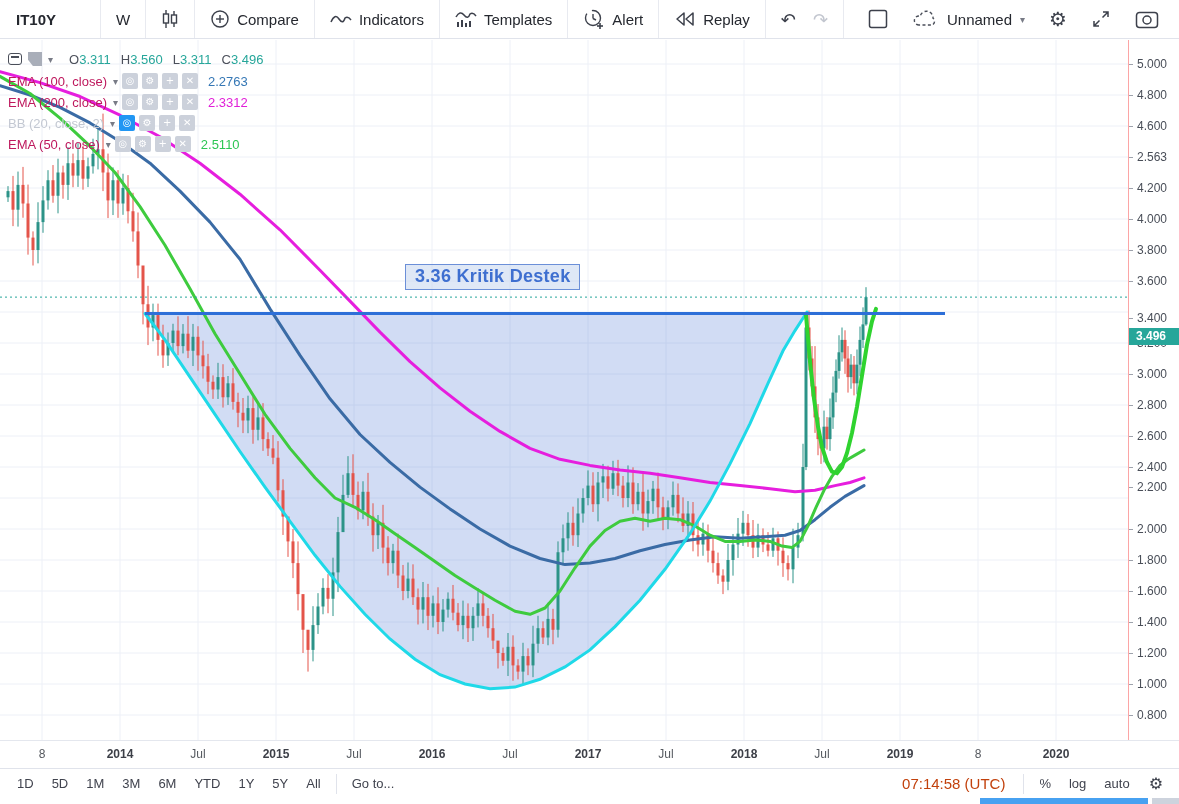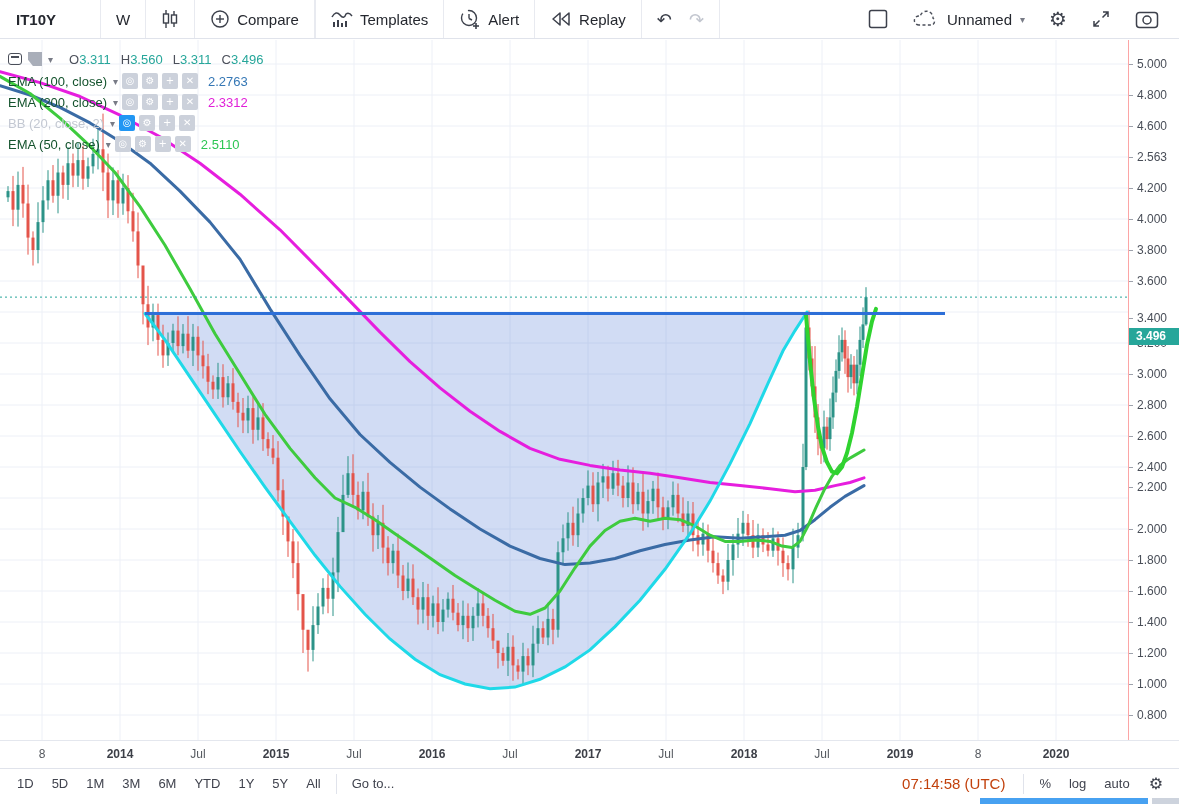--- a/index.html
+++ b/index.html
@@ -32,21 +32,21 @@
   .lg-title-row { display:flex; align-items:center; gap:6px; height:22px; }
   .lg-collapse { width:14px; height:12px; border:1.5px solid #4a4e59; border-radius:3px; position:relative; }
   .lg-collapse:before { content:""; position:absolute; left:2px; right:2px; top:2px; height:1.5px; background:#4a4e59; }
   .lg-logo { width:14px; height:14px; background:#a9aeb9;
     clip-path:polygon(0 0,100% 0,100% 100%,35% 100%,0 55%); }
   .lg-title { font-size:15px; font-weight:700; color:#2a2e38; letter-spacing:.2px; }
   .lg-ohlc { display:flex; gap:10px; margin-left:10px; font-size:13px; }
   .lg-ohlc b { color:#4c505b; font-weight:400; }
   .lg-ohlc span { color:#26a69a; }
   .lg-row { display:flex; align-items:center; gap:4px; height:20px; margin-top:1px; }
-  .lg-name { font-size:13px; color:#14532d; margin-right:2px; }
+  .lg-name { font-size:13px; color:#be185d; margin-right:2px; }
   .lg-row.dis .lg-name { color:#c3c8d2; }
   .lg-btn { width:16px; height:16px; border-radius:2px; background:#ccd1db; color:#fff;
     font-size:10px; line-height:16px; text-align:center; font-family:"DejaVu Sans",sans-serif;
     cursor:pointer; }
   .lg-btn.active { background:#2196f3; }
   .lg-val { font-size:13px; margin-left:6px; }
 
   
   .annotation { position:absolute; left:405px; top:224px; z-index:6;
     background:rgba(197,214,239,.55); border:1px solid #6b8fd8; padding:1px 9px 2px;
@@ -109,20 +109,28 @@
       <span class="tb-icon">
         <svg class="ic" width="20" height="20" viewBox="0 0 20 20">
           <circle cx="10" cy="10" r="8" fill="none" stroke="#3c404b" stroke-width="1.4"></circle>
           <line x1="10" y1="6" x2="10" y2="14" stroke="#3c404b" stroke-width="1.4"></line>
           <line x1="6" y1="10" x2="14" y2="10" stroke="#3c404b" stroke-width="1.4"></line>
         </svg>
       </span>
       <span>Compare</span>
     </button>
     <div class="tb-sep"></div>
+    <button class="tb-item">
+      <span class="tb-icon">
+        <svg class="ic" width="22" height="16" viewBox="0 0 22 16">
+          <path d="M1 11 Q5 2 9 8 T15 7 Q18 5 21 9" fill="none" stroke="#3c404b" stroke-width="1.5"></path>
+        </svg>
+      </span>
+      <span>Indicators</span>
+    </button>
     <div class="tb-sep"></div>
     <button class="tb-item">
       <span class="tb-icon">
         <svg class="ic" width="22" height="18" viewBox="0 0 22 18">
           <path d="M1 7 Q5 0 9 5 T15 4 Q18 2 21 6" fill="none" stroke="#3c404b" stroke-width="1.5"></path>
           <rect x="2" y="12" width="2" height="5" fill="#3c404b"></rect>
           <rect x="6" y="10" width="2" height="7" fill="#3c404b"></rect>
           <rect x="10" y="13" width="2" height="4" fill="#3c404b"></rect>
           <rect x="14" y="11" width="2" height="6" fill="#3c404b"></rect>
         </svg>
@@ -645,20 +653,21 @@
             <span class="caret">▾</span>
             <span class="lg-btn">◎</span>
             <span class="lg-btn">⚙</span>
             <span class="lg-btn">+</span>
             <span class="lg-btn">✕</span>
             <span class="lg-val" style="color: rgb(45, 198, 83);">2.5110</span>
           </div>
         </div>
     </div>
 
+    <div class="annotation">3.36 Kritik Destek</div>
 
     <div class="price-axis" id="price-axis">
         <span class="pa-label" style="top: 17px;">5.000</span>
         <span class="pa-label" style="top: 48px;">4.800</span>
         <span class="pa-label" style="top: 79px;">4.600</span>
         <span class="pa-label" style="top: 110px;">2.563</span>
         <span class="pa-label" style="top: 141px;">4.200</span>
         <span class="pa-label" style="top: 172px;">4.000</span>
         <span class="pa-label" style="top: 203px;">3.800</span>
         <span class="pa-label" style="top: 234px;">3.600</span>

